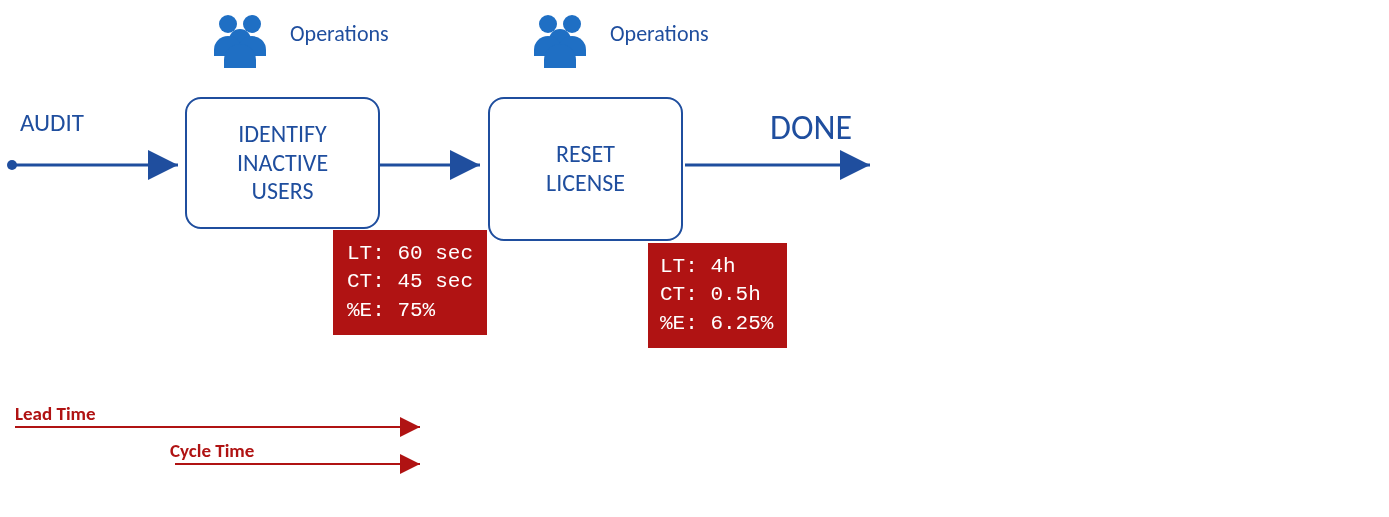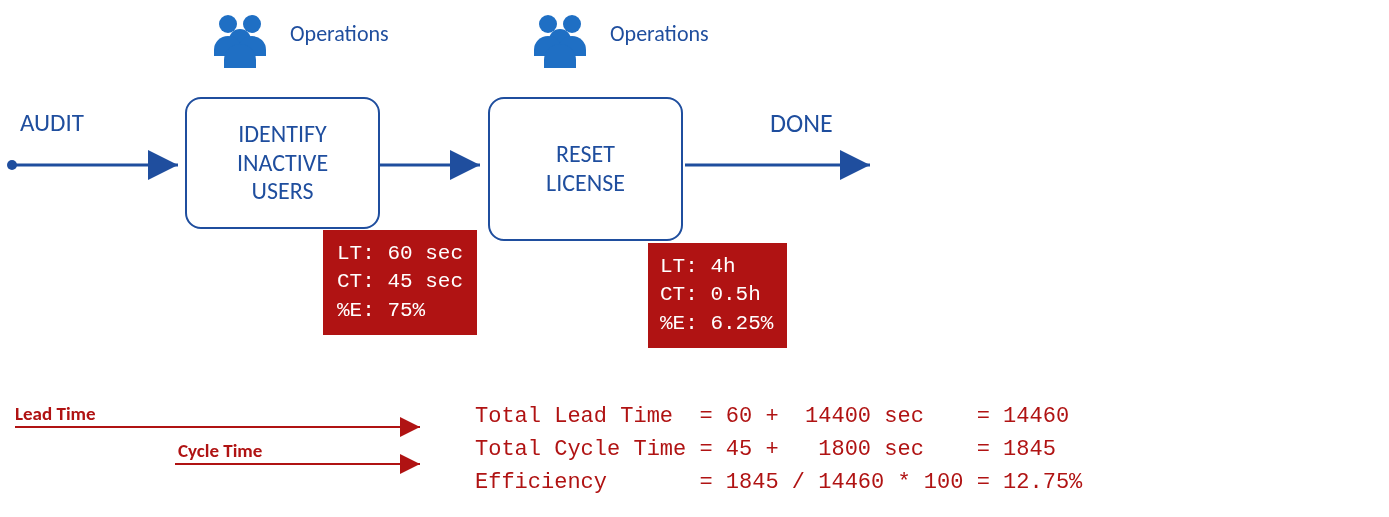--- a/index.html
+++ b/index.html
@@ -20,21 +20,21 @@
     position: absolute;
     left: 20px;
     top: 107px;
     font-size: 25px;
     color: #1f4e9e;
   }
   .done-label {
     position: absolute;
     left: 770px;
     top: 107px;
-    font-size: 26px;
+    font-size: 34px;
     color: #1f4e9e;
   }
   .ops-label {
     position: absolute;
     font-size: 22px;
     color: #1f4e9e;
   }
   .box {
     position: absolute;
     border: 2px solid #1f4e9e;
@@ -138,27 +138,24 @@
 <div class="box" style="left:185px; top:97px; width:195px; height:132px;">
   <div style="white-space:pre-line;">IDENTIFY
 INACTIVE
 USERS</div>
 </div>
 <div class="box" style="left:488px; top:97px; width:195px; height:144px;">
   <div style="white-space:pre-line;">RESET
 LICENSE</div>
 </div>
 
-<div class="metrics" style="left:323px; top:230px;">LT: 60 sec
+<div class="metrics" style="left:333px; top:230px;">LT: 60 sec
 CT: 45 sec
 %E: 75%</div>
 <div class="metrics" style="left:648px; top:243px;padding-left:12px;">LT: 4h
 CT: 0.5h
 %E: 6.25%</div>
 
 <div class="legend" style="left:15px;  top:402px;text-align:right;">Lead Time</div>
-<div class="legend" style="left:178px; top:439px;">Cycle Time</div>
+<div class="legend" style="left:170px; top:439px;">Cycle Time</div>
 
-<div class="totals">Total Lead Time  = 60 +  14400 sec    = 14460
-Total Cycle Time = 45 +   1800 sec    = 1845
-Efficiency       = 1845 / 14460 * 100 = 12.75%</div>
 
 </div>
 
 </body></html>

